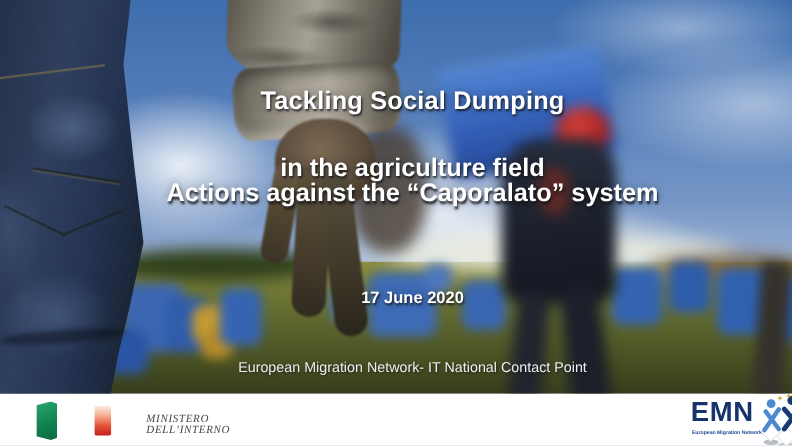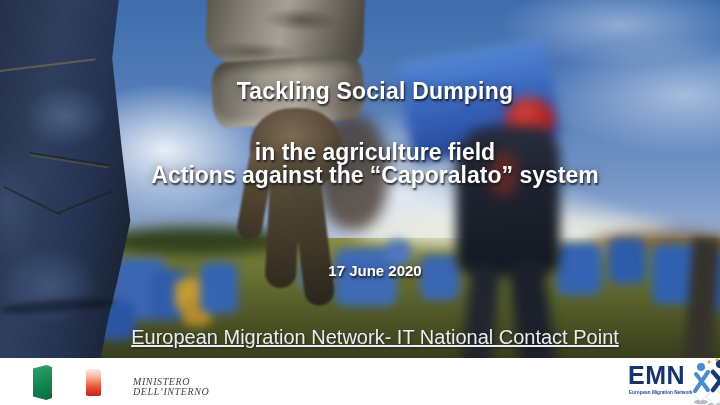--- a/index.html
+++ b/index.html
@@ -93,22 +93,22 @@
     background:linear-gradient(182deg,#60553f 0%,#483e2d 55%,#302a20 100%);}
   .finger2{position:absolute;left:297px;top:158px;width:30px;height:148px;border-radius:15px;transform:rotate(-7deg);
     background:linear-gradient(182deg,#57503c 0%,#3f3829 60%,#2a251c 100%);}
 
   
   .textlayer{position:absolute;left:90px;top:0;width:570px;height:358px;text-align:center;color:#fff;pointer-events:none;}
   .t-shadow{text-shadow:1px 2px 2px rgba(22,22,28,.85), 0 0 8px rgba(0,0,0,.3);}
   .title{position:absolute;left:0;right:0;top:78px;font-size:23px;font-weight:bold;letter-spacing:.2px;}
   .subtitle{position:absolute;left:0;right:0;top:141px;font-size:23px;font-weight:bold;line-height:23px;}
   .date{position:absolute;left:0;right:0;top:262px;font-size:15px;font-weight:bold;}
-  .footer-line{position:absolute;left:0;right:0;top:326px;font-size:20px;font-weight:normal;color:#ededed;
-    text-shadow:1px 1px 2px rgba(22,22,28,.7);text-decoration:underline;}
+  .footer-line{position:absolute;left:0;right:0;top:326px;font-size:13px;font-weight:normal;color:#ededed;
+    text-shadow:1px 1px 2px rgba(22,22,28,.7);}
 
   
   .bar{position:absolute;left:0;top:358px;width:720px;height:47px;background:#ffffff;}
   .flag-green{position:absolute;left:33px;top:7px;width:19px;height:35px;
     background:linear-gradient(160deg,#2aa56e 0%,#11814f 60%,#0c6b41 100%);
     clip-path:polygon(0 10%,70% 0,100% 6%,100% 94%,70% 100%,0 90%);}
   .flag-red{position:absolute;left:86px;top:11px;width:15px;height:27px;border-radius:2px;
     background:linear-gradient(180deg,#fceae2 0%,#f5b49a 30%,#e4573c 65%,#c81e1d 100%);}
   .min-text{position:absolute;left:133px;top:19px;font-family:"Liberation Serif",serif;font-size:10px;line-height:10px;
     letter-spacing:.6px;color:#44443f;font-style:italic;}

